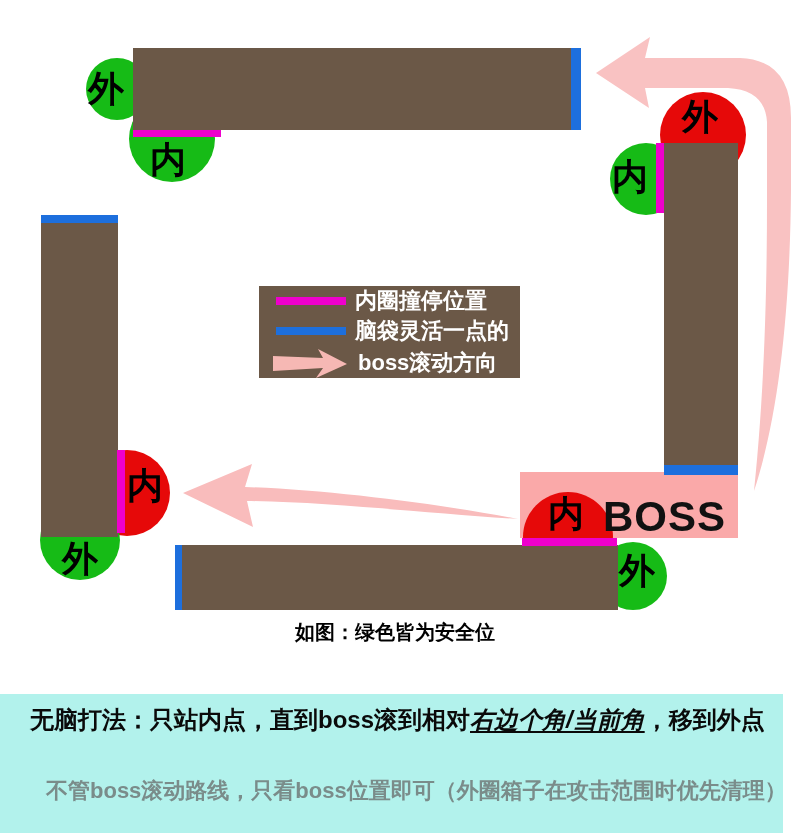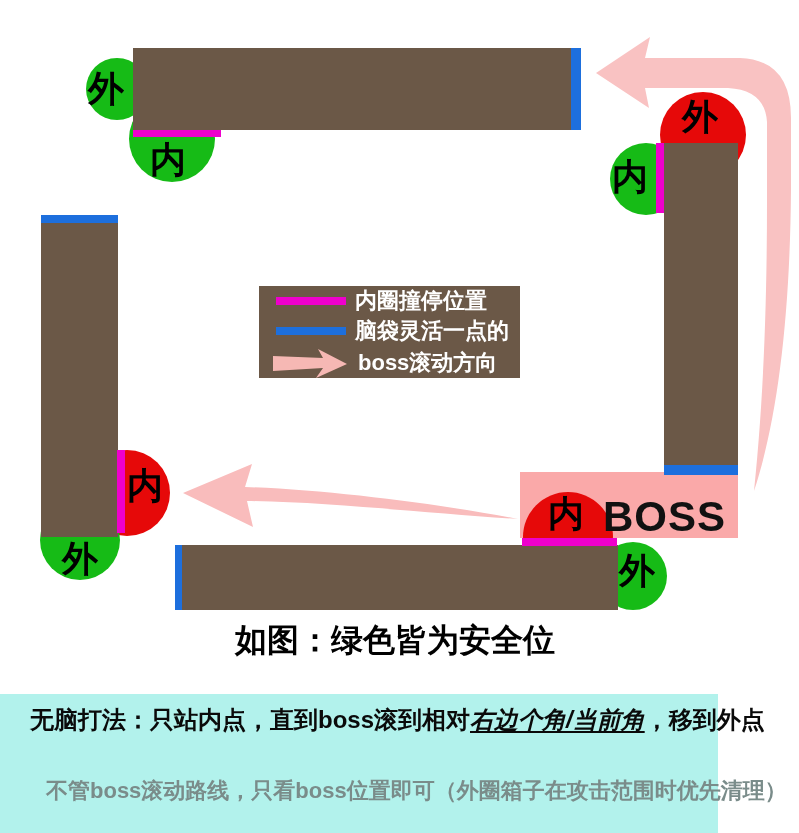--- a/index.html
+++ b/index.html
@@ -44,22 +44,22 @@
   .ml-bl-outer{left:62px;top:541px;}
   .ml-boss-inner{left:548px;top:496px;}
   .ml-br-outer{left:619px;top:553px;}
   .legend{position:absolute;left:259px;top:286px;width:261px;height:92px;background:#6b5847;z-index:6;
           display:flex;flex-direction:column;justify-content:space-evenly;}
   .legend-row{display:flex;align-items:center;height:34px;}
   .legend-swatch{width:70px;height:8px;margin-left:17px;flex:0 0 auto;}
   .legend-swatch-arrow{width:78px;height:34px;margin-left:12px;flex:0 0 auto;}
   .legend-text{color:#fff;font-size:22px;font-weight:bold;margin-left:9px;white-space:nowrap;}
   .caption{position:absolute;left:230px;top:619px;width:330px;z-index:6;text-align:center;
-           font-size:32px;font-weight:bold;color:#000;white-space:nowrap;}
-  .note-panel{position:absolute;left:0;top:694px;width:718px;height:139px;background:#b2f2ec;z-index:7;}
+           font-size:20px;font-weight:bold;color:#000;white-space:nowrap;}
+  .note-panel{position:absolute;left:0;top:694px;width:783px;height:139px;background:#b2f2ec;z-index:7;}
   .note-line{position:absolute;left:30px;white-space:nowrap;font-weight:bold;}
   .note-1{top:10px;font-size:24px;color:#0a0a0a;}
   .note-2{top:44px;font-size:24px;color:#0a0a0a;}
   .note-3{top:82px;font-size:22px;color:#7a8c8a;margin-left:16px;}
   .u-italic{font-style:italic;text-decoration:underline;text-decoration-thickness:2px;text-underline-offset:3px;}
 </style>
 </head>
 <body>
 
 <div class="stage">

